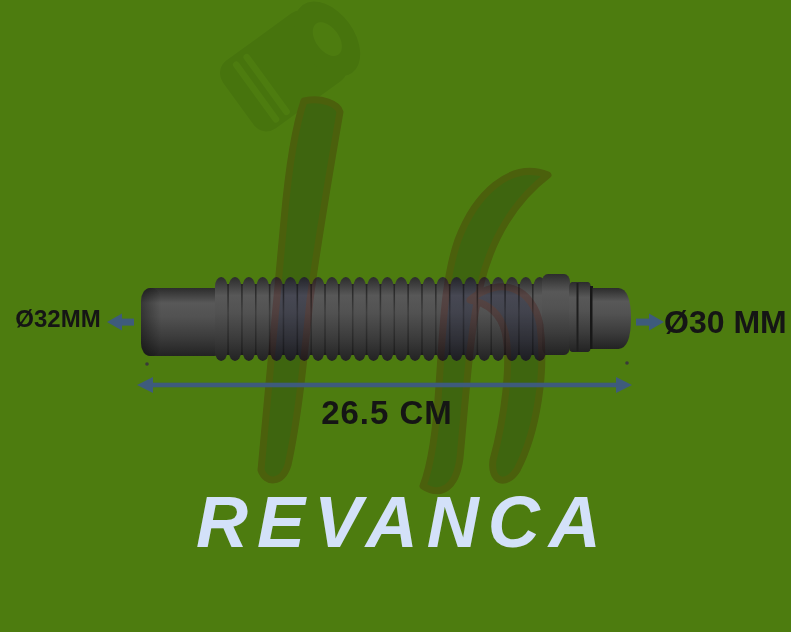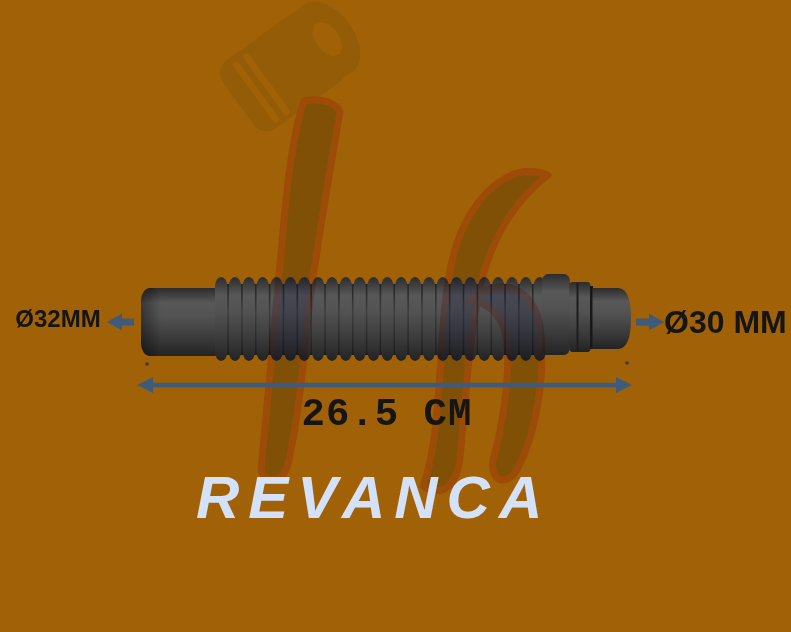--- a/index.html
+++ b/index.html
@@ -1,31 +1,31 @@
 <!DOCTYPE html>
 <html><head>
 <meta charset="utf-8">
 <style>
   html,body{margin:0;padding:0;background:#fff;}
   .canvas{
-    position:relative;width:791px;height:632px;background:#a16207;
+    position:relative;width:791px;height:632px;background:#4d7c0f;
     overflow:hidden;font-family:"Liberation Sans", sans-serif;
   }
   .layer{position:absolute;left:0;top:0;width:791px;height:632px;}
   .watermark{mix-blend-mode:multiply;pointer-events:none;}
   .label{
     position:absolute;color:#151515;font-weight:700;line-height:1;
     text-align:center;letter-spacing:0px;white-space:nowrap;
   }
   .label-left{left:8px;top:307px;width:100px;font-size:24px;}
   .label-right{left:664px;top:306px;width:108px;font-size:32px;}
-  .label-length{left:262px;top:396px;width:250px;font-size:39px;letter-spacing:1px;font-family:Liberation Mono, monospace;}
+  .label-length{left:262px;top:396px;width:250px;font-size:33px;letter-spacing:1px;}
   .brand{
-    position:absolute;left:196px;top:468px;width:490px;
-    font-size:60px;font-weight:700;font-style:italic;line-height:1;
+    position:absolute;left:196px;top:486px;width:490px;
+    font-size:72px;font-weight:700;font-style:italic;line-height:1;
     letter-spacing:9px;color:#d3e1f9;white-space:nowrap;
   }
 </style>
 </head>
 <body>
 
 <div class="canvas">
 
   <svg class="layer" viewBox="0 0 791 632">
     <defs>

